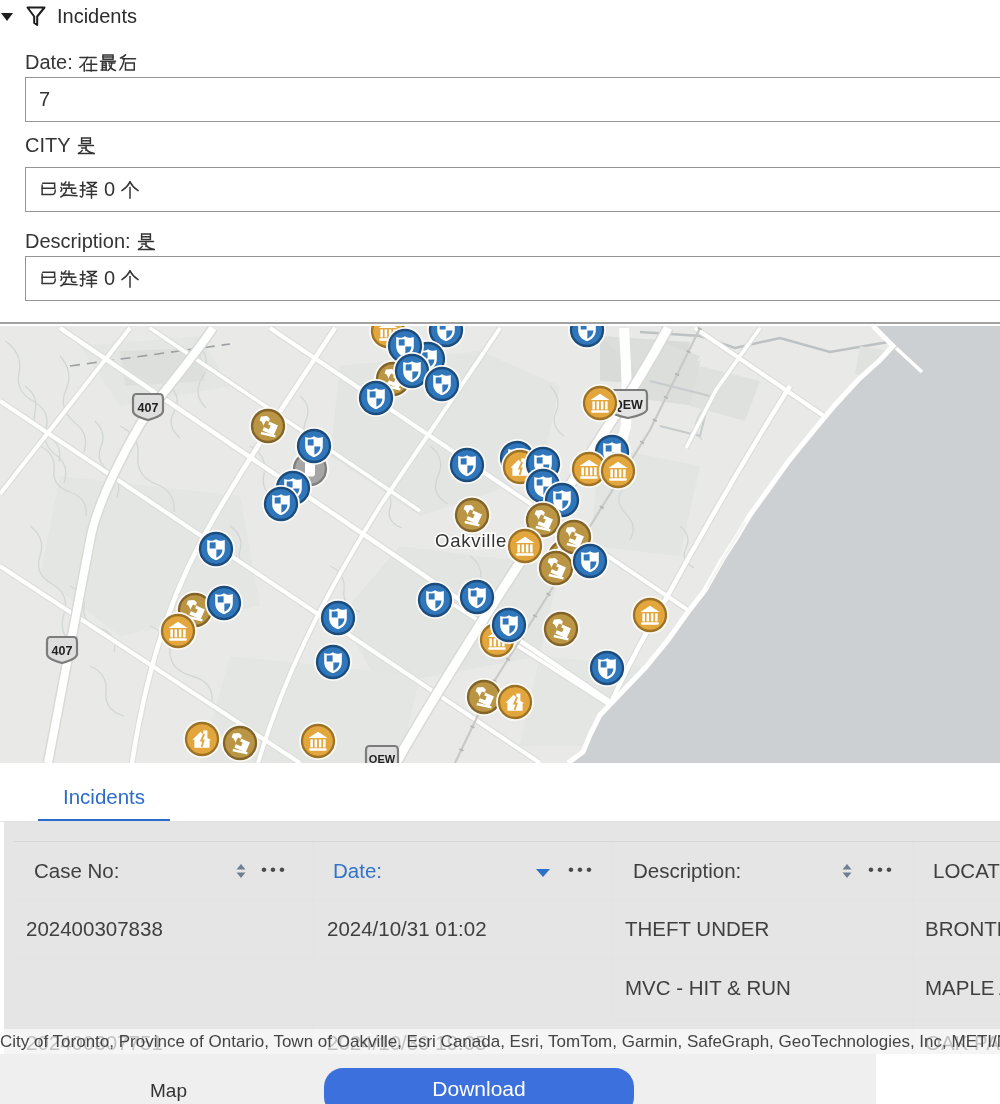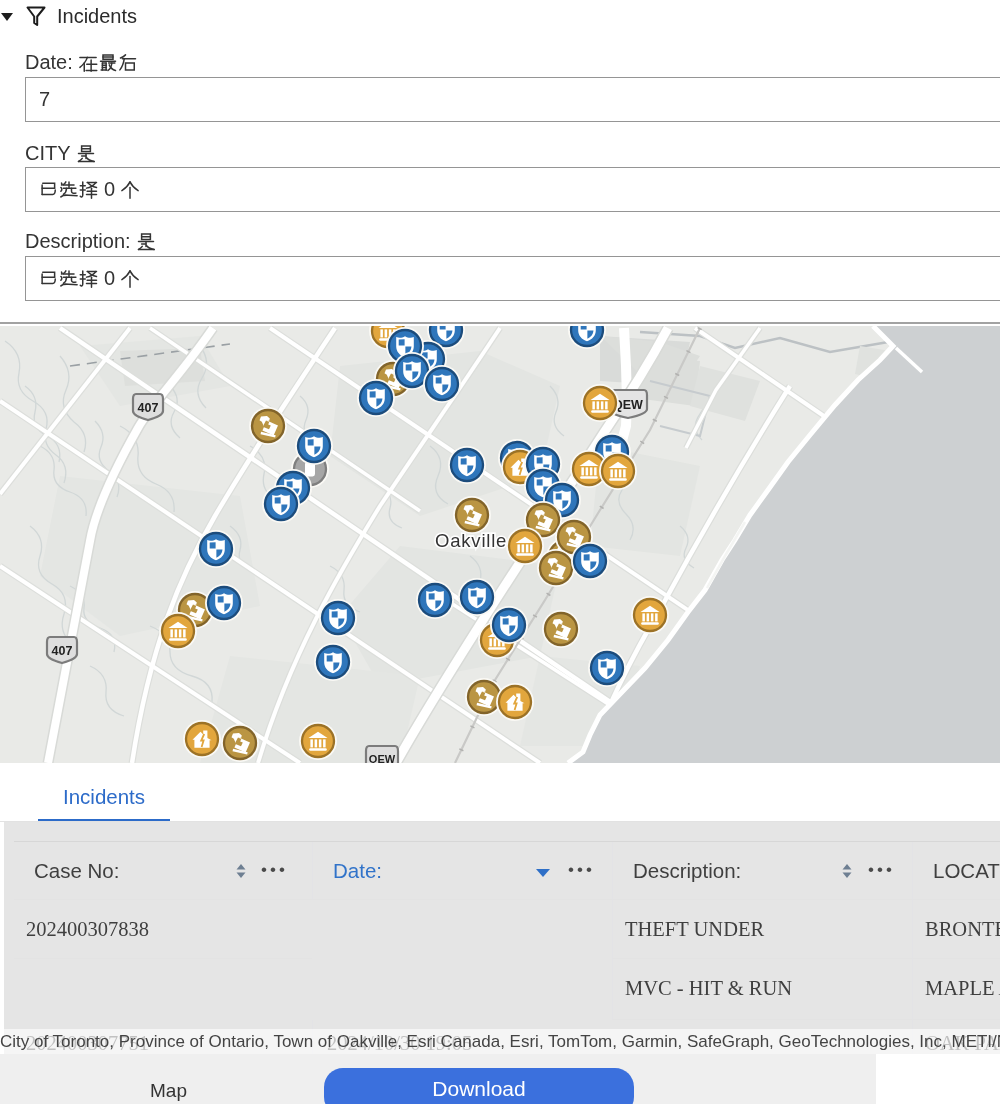--- a/index.html
+++ b/index.html
@@ -24,21 +24,21 @@
   .tabborder { position:absolute; left:0; top:58px; width:1000px; height:1px; background:#e2e2e2; }
   .tbl { position:absolute; left:4px; top:822px; width:1000px; height:232px; background:#e5e5e5; overflow:hidden; }
   .tbl .row { position:absolute; left:10px; width:1300px; }
   .hdr { top:19px; height:59px; border-top:1px solid #d7d7d7; }
   .cell { position:absolute; top:0; height:100%; border-bottom:1px solid #e3e3e3; }
   .c0 { left:0; width:298px; }
   .c1 { left:298px; width:300px; border-left:1px solid #e3e3e6; }
   .c2 { left:598px; width:300px; border-left:1px solid #e3e3e6; }
   .c3 { left:898px; width:400px; border-left:1px solid #e3e3e6; }
   .htxt { position:absolute; left:20px; top:0; line-height:58px; font-size:20.5px; color:#3f3f3f; }
-  .rtxt { position:absolute; left:12px; top:0; line-height:58px; font-size:20.5px; color:#3f3f3f;font-family:Liberation Serif, serif; }
+  .rtxt { position:absolute; left:12px; top:0; line-height:58px; font-size:20.5px; color:#3f3f3f; }
   .r1 { top:78px; height:59px; }
   .r2 { top:137px; height:61px; }
   .r3 { top:198px; height:59px; }
   .r3 .rtxt { color:#5e5e5e; line-height:46px;text-align:right; }
   .r3 .cell { border-bottom:none; }
   .sort { position:absolute; top:21px; }
   .dots { position:absolute; top:0; line-height:56px; font-size:17px; color:#4a4a4a; letter-spacing:3px; }
   .attr { position:absolute; left:0; top:1029px; width:1000px; height:25px;
     background:rgba(255,255,255,0.62); font-size:17px; color:#444; white-space:nowrap;
     line-height:25px; overflow:hidden; }
@@ -83,21 +83,21 @@
         </g>
       </svg><svg class="cjk" width="20" height="20" viewBox="0 0 32 32">
         <g fill="none" stroke="#343434" stroke-width="2.4" stroke-linecap="round">
           <path d="M12,3 C10,5 7,7 4,8"></path>
           <path d="M7,9 H28"></path>
           <path d="M10,9 C9,16 7,22 3,27"></path>
           <path d="M12,16 H26 V27 H12 Z"></path>
         </g>
       </svg></div>
   <div class="finput" style="top:77px">7</div>
-  <div class="flabel" style="top:142px">CITY <svg class="cjk" width="20" height="20" viewBox="0 0 32 32">
+  <div class="flabel" style="top:134px">CITY <svg class="cjk" width="20" height="20" viewBox="0 0 32 32">
         <g fill="none" stroke="#343434" stroke-width="2.4" stroke-linecap="round">
           <path d="M9,3 H23 V12 H9 Z"></path>
           <path d="M9,7.5 H23"></path>
           <path d="M4,15 H28"></path>
           <path d="M16,15 V23"></path>
           <path d="M9,19 H16"></path>
           <path d="M10,23 C8,26 6,27 4,28"></path>
           <path d="M4,28 H29"></path>
           <path d="M17,22 C19,25 24,27 29,28"></path>
         </g>
@@ -398,20 +398,23 @@
       <span class="dots" style="left:255px">•••</span>
       </div>
     <div class="cell c3">
         <span class="htxt">LOCATION</span>
       </div>
   </div>
   <div class="row r1">
     <div class="cell c0">
         <span class="rtxt">202400307838</span>
       </div>
+    <div class="cell c1">
+        <span class="rtxt" style="left:14px">2024/10/31 01:02</span>
+      </div>
     <div class="cell c2">
         <span class="rtxt">THEFT UNDER</span>
       </div>
     <div class="cell c3">
         <span class="rtxt">BRONTE RD</span>
       </div>
   </div>
   <div class="row r2">
     <div class="cell c2">
         <span class="rtxt">MVC - HIT &amp; RUN</span>

